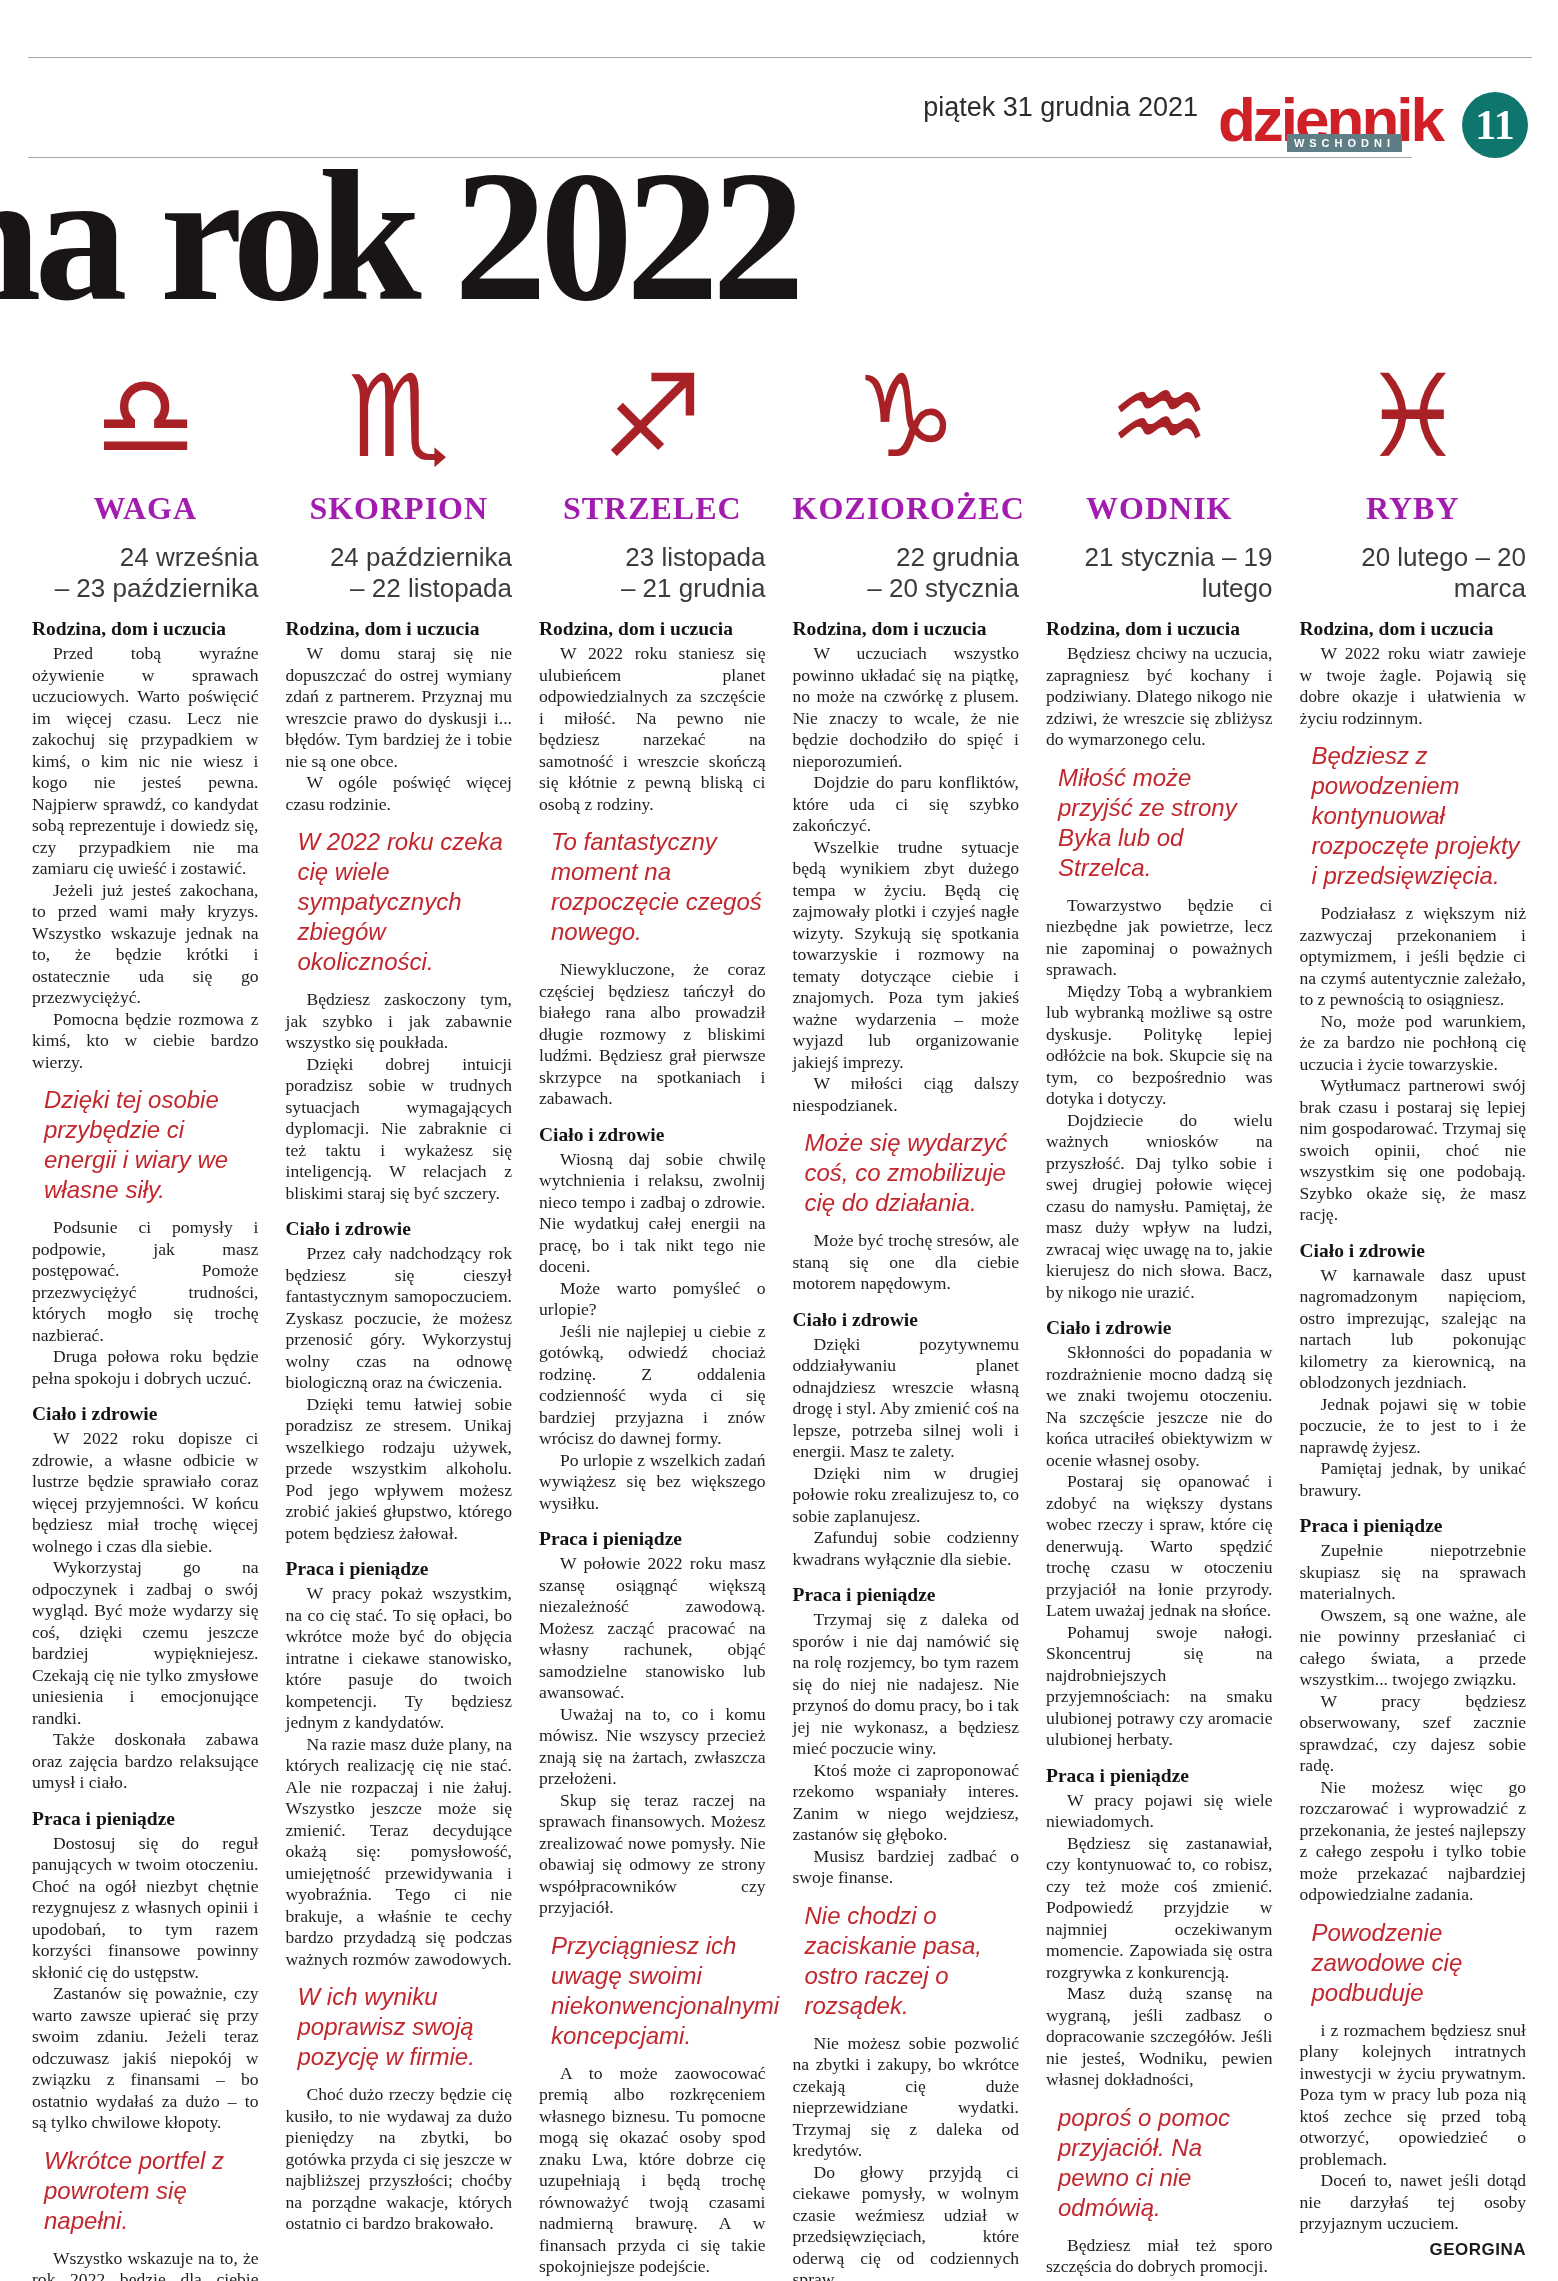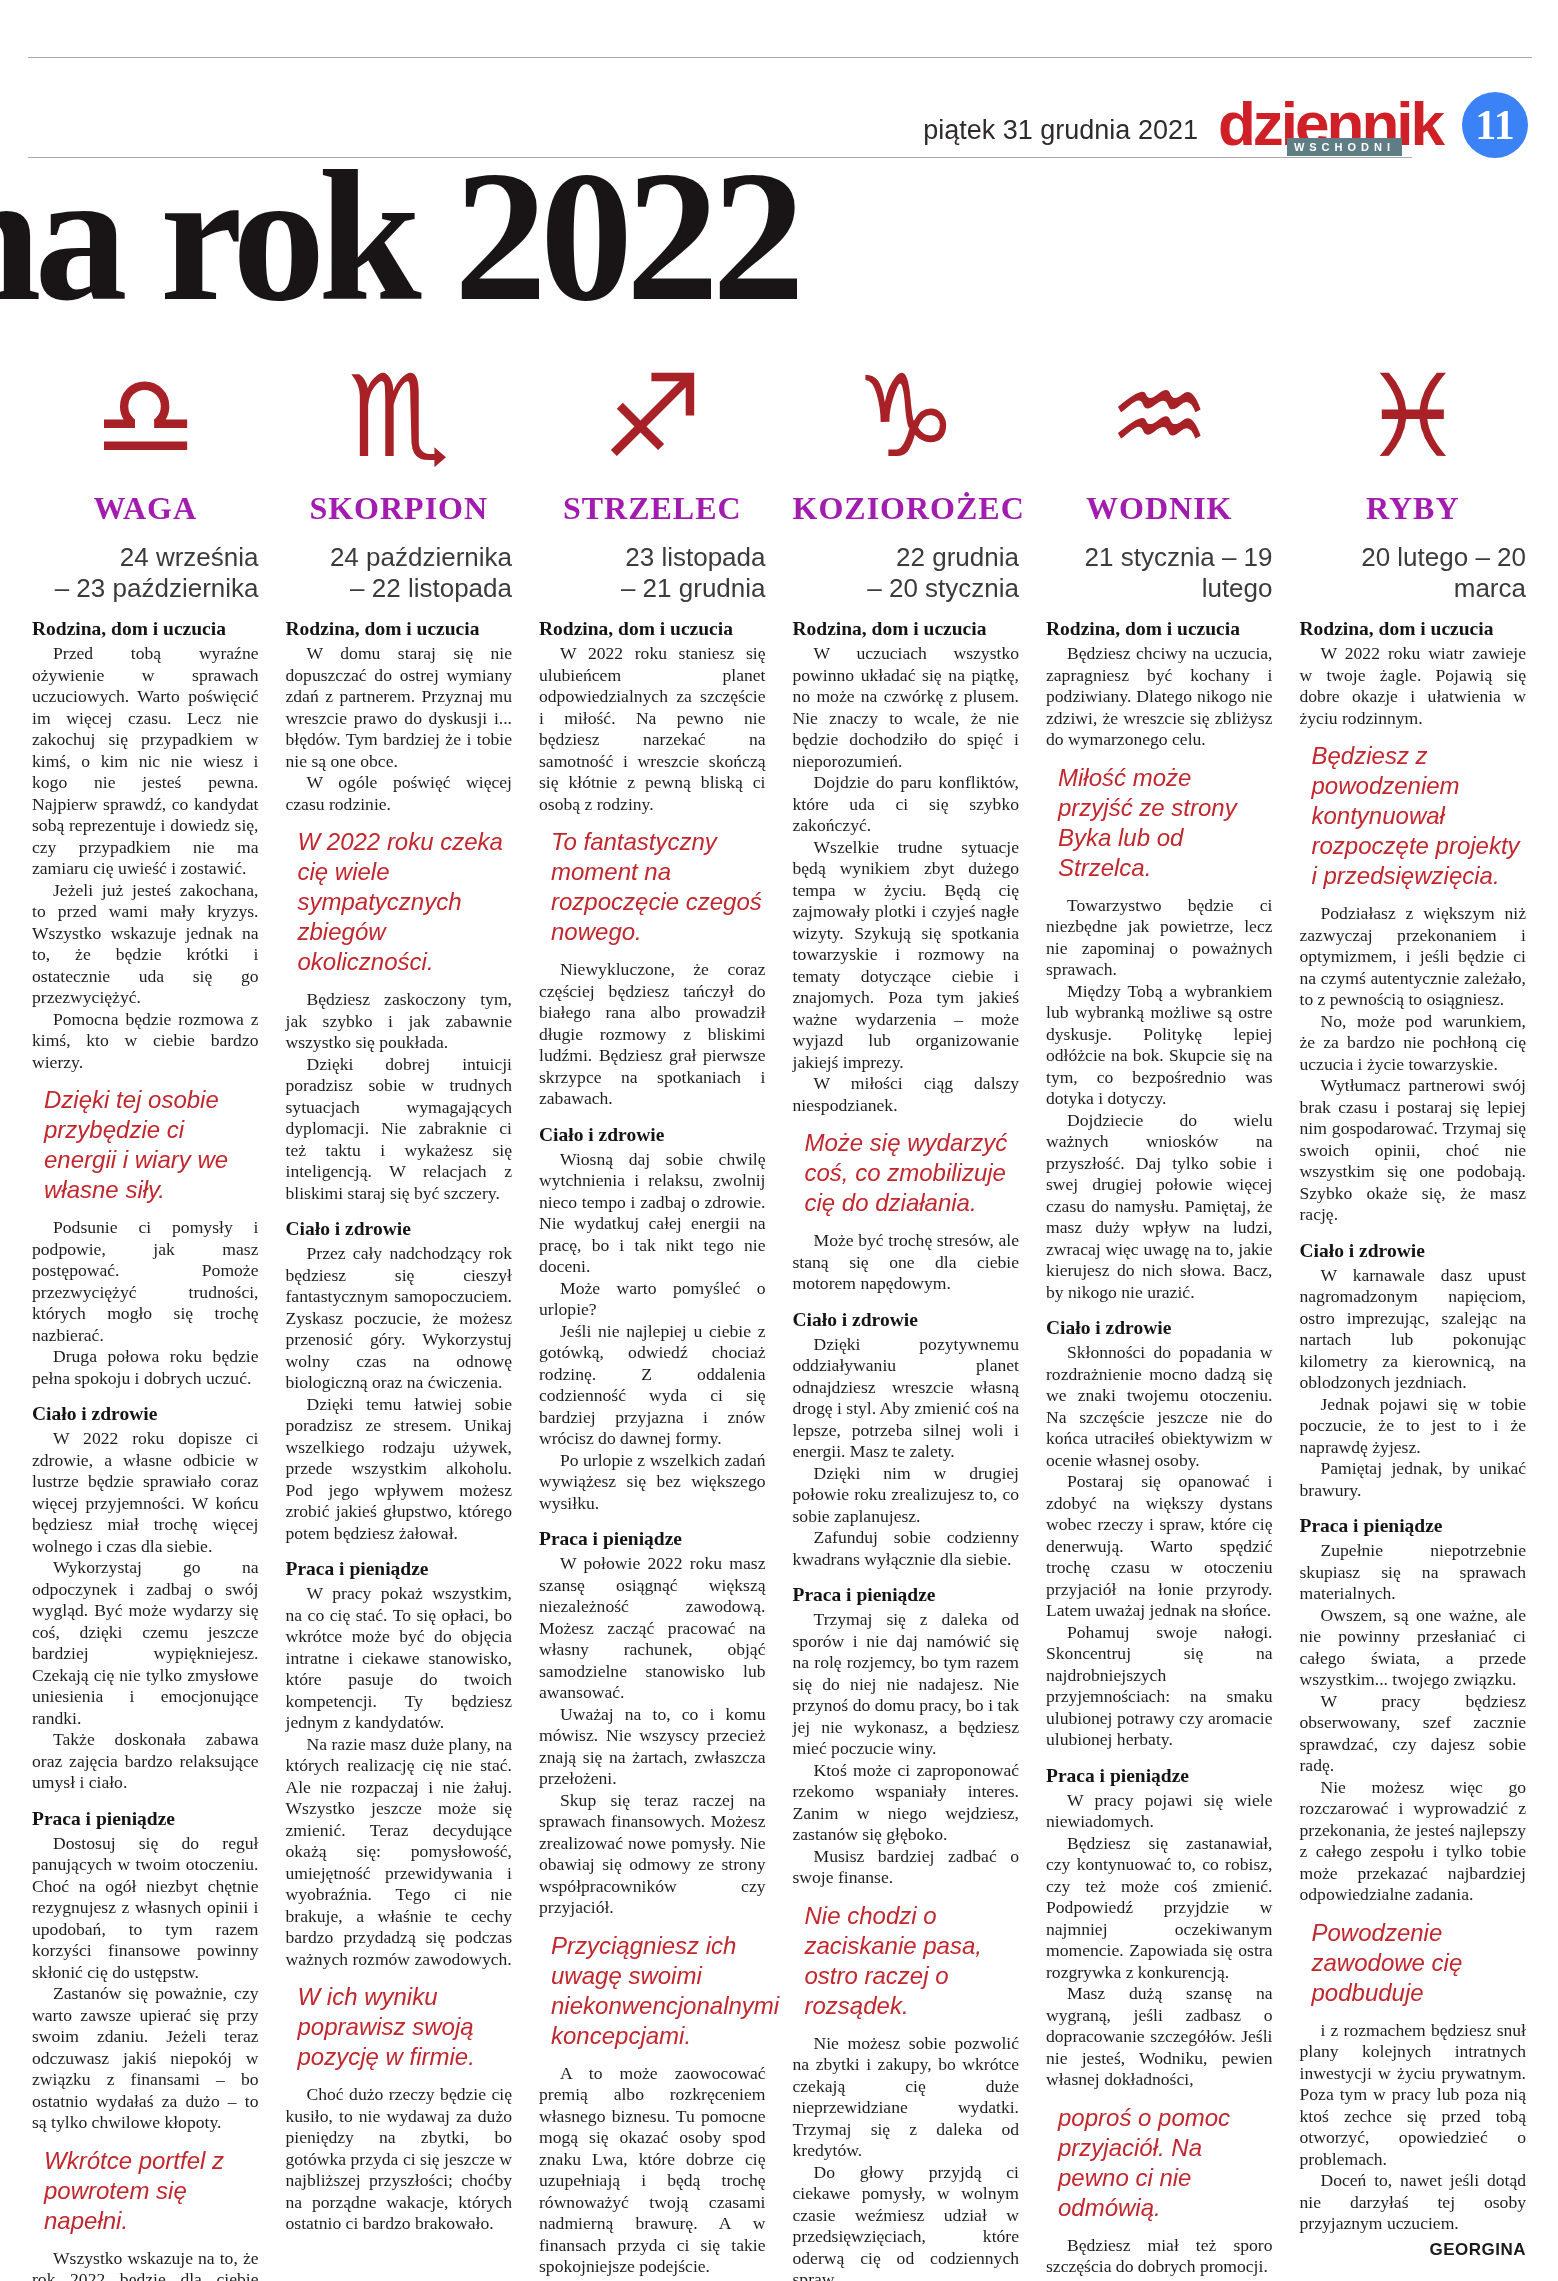--- a/index.html
+++ b/index.html
@@ -3,26 +3,26 @@
 <meta charset="utf-8">
 <style>
   html,body{margin:0;padding:0;background:#ffffff;}
   body{width:1558px;height:2281px;overflow:hidden;font-family:"Liberation Serif",serif;position:relative;}
   .page{width:1558px;height:2281px;position:relative;background:#fff;}
 
   
   .masthead{position:relative;height:150px;}
   .rule-top{position:absolute;top:57px;left:28px;right:26px;height:1px;background:#a8a8a8;}
   .rule-under{position:absolute;top:157px;left:28px;width:1384px;height:1px;background:#a8a8a8;}
-  .mast-right{position:absolute;right:30px;top:92px;display:flex;align-items:flex-end;gap:20px;}
+  .mast-right{position:absolute;right:30px;top:92px;display:flex;align-items:flex-start;gap:20px;}
   .issue-date{font-family:"Liberation Sans",sans-serif;font-size:27px;color:#2f2b2c;padding-bottom:6px;}
   .logo{position:relative;display:flex;align-items:flex-end;}
   .logo-word{font-family:"Liberation Sans",sans-serif;font-weight:bold;font-size:62px;line-height:56px;letter-spacing:-3px;color:#cf1f27;}
   .logo-sub{position:absolute;right:40px;bottom:-4px;background:#5f7d84;color:#fff;font-family:"Liberation Sans",sans-serif;font-size:11px;font-weight:bold;letter-spacing:5px;padding:3px 7px;}
-  .page-badge{width:66px;height:66px;border-radius:50%;background:#3b82f6;color:#fff;display:flex;align-items:center;justify-content:center;font-family:"Liberation Serif",serif;font-size:42px;font-weight:bold;margin-bottom:-6px;}
+  .page-badge{width:66px;height:66px;border-radius:50%;background:#0f766e;color:#fff;display:flex;align-items:center;justify-content:center;font-family:"Liberation Serif",serif;font-size:42px;font-weight:bold;margin-bottom:-6px;}
 
   
   .headline-wrap{overflow:hidden;height:190px;margin-top:-4px;}
   .headline{font-family:"Liberation Serif",serif;font-weight:bold;font-size:186px;line-height:180px;letter-spacing:-7px;color:#191516;white-space:nowrap;margin:0 0 0 -62px;}
 
   
   .signs-grid{display:grid;grid-template-columns:repeat(6,1fr);column-gap:27px;padding:0 32px;margin-top:6px;}
   .col{min-width:0;}
   .icon{height:132px;display:flex;align-items:flex-end;justify-content:center;font-size:114px;line-height:1;color:#a72126;font-family:"DejaVu Sans",sans-serif;}
   .sign-title{text-align:center;font-family:"Liberation Serif",serif;font-weight:bold;font-size:32px;line-height:36px;color:#a21caf;letter-spacing:1px;margin:16px 0 0;}

